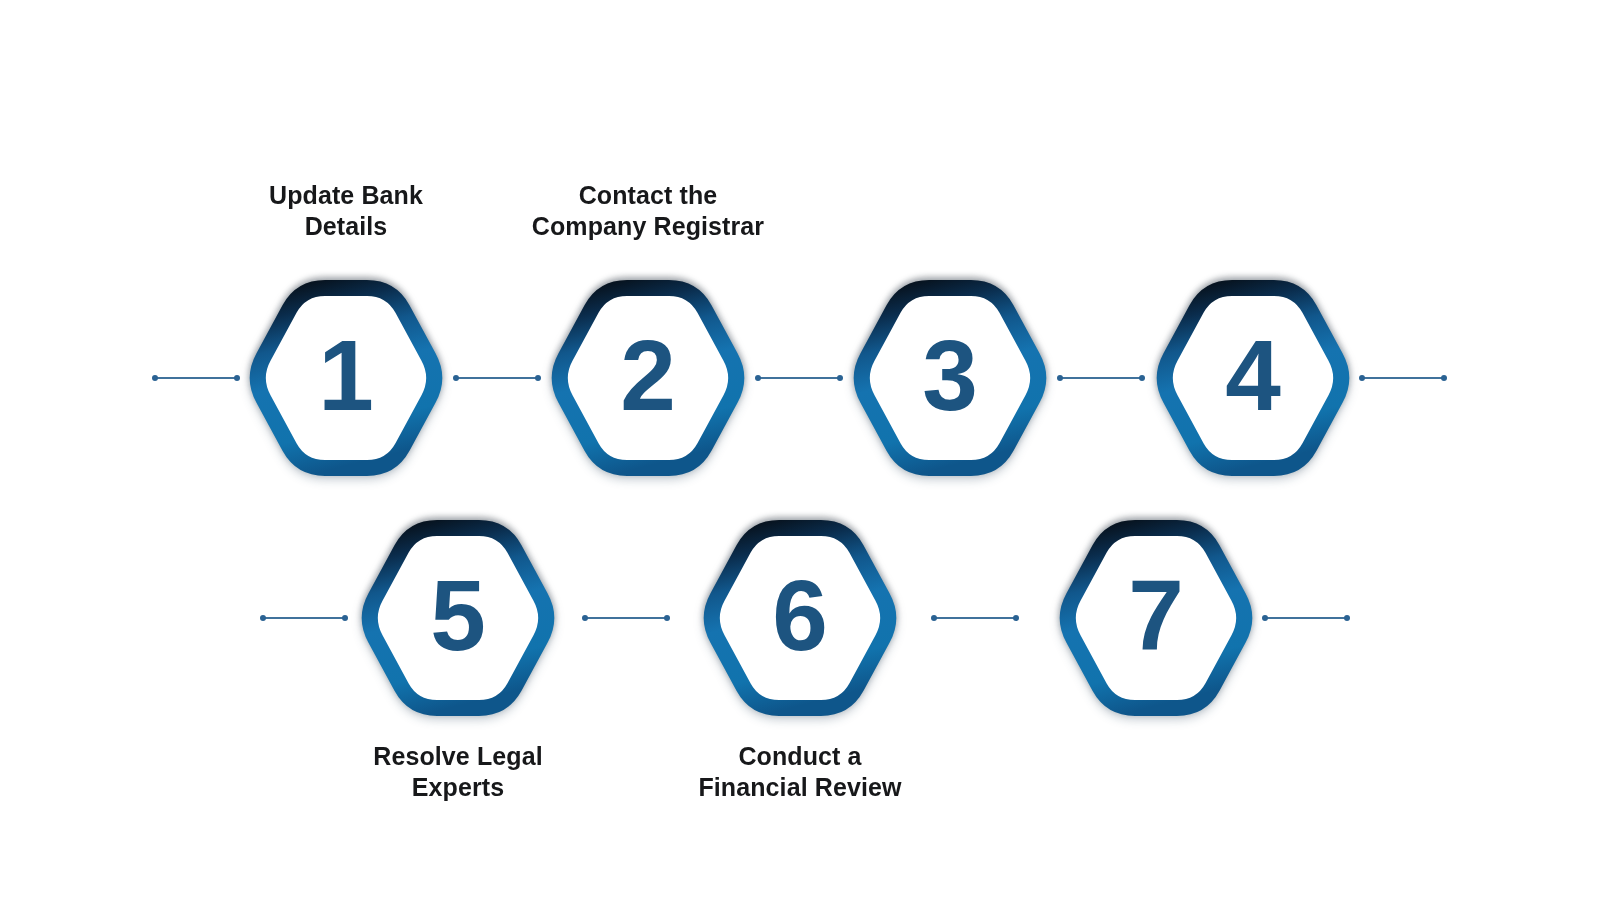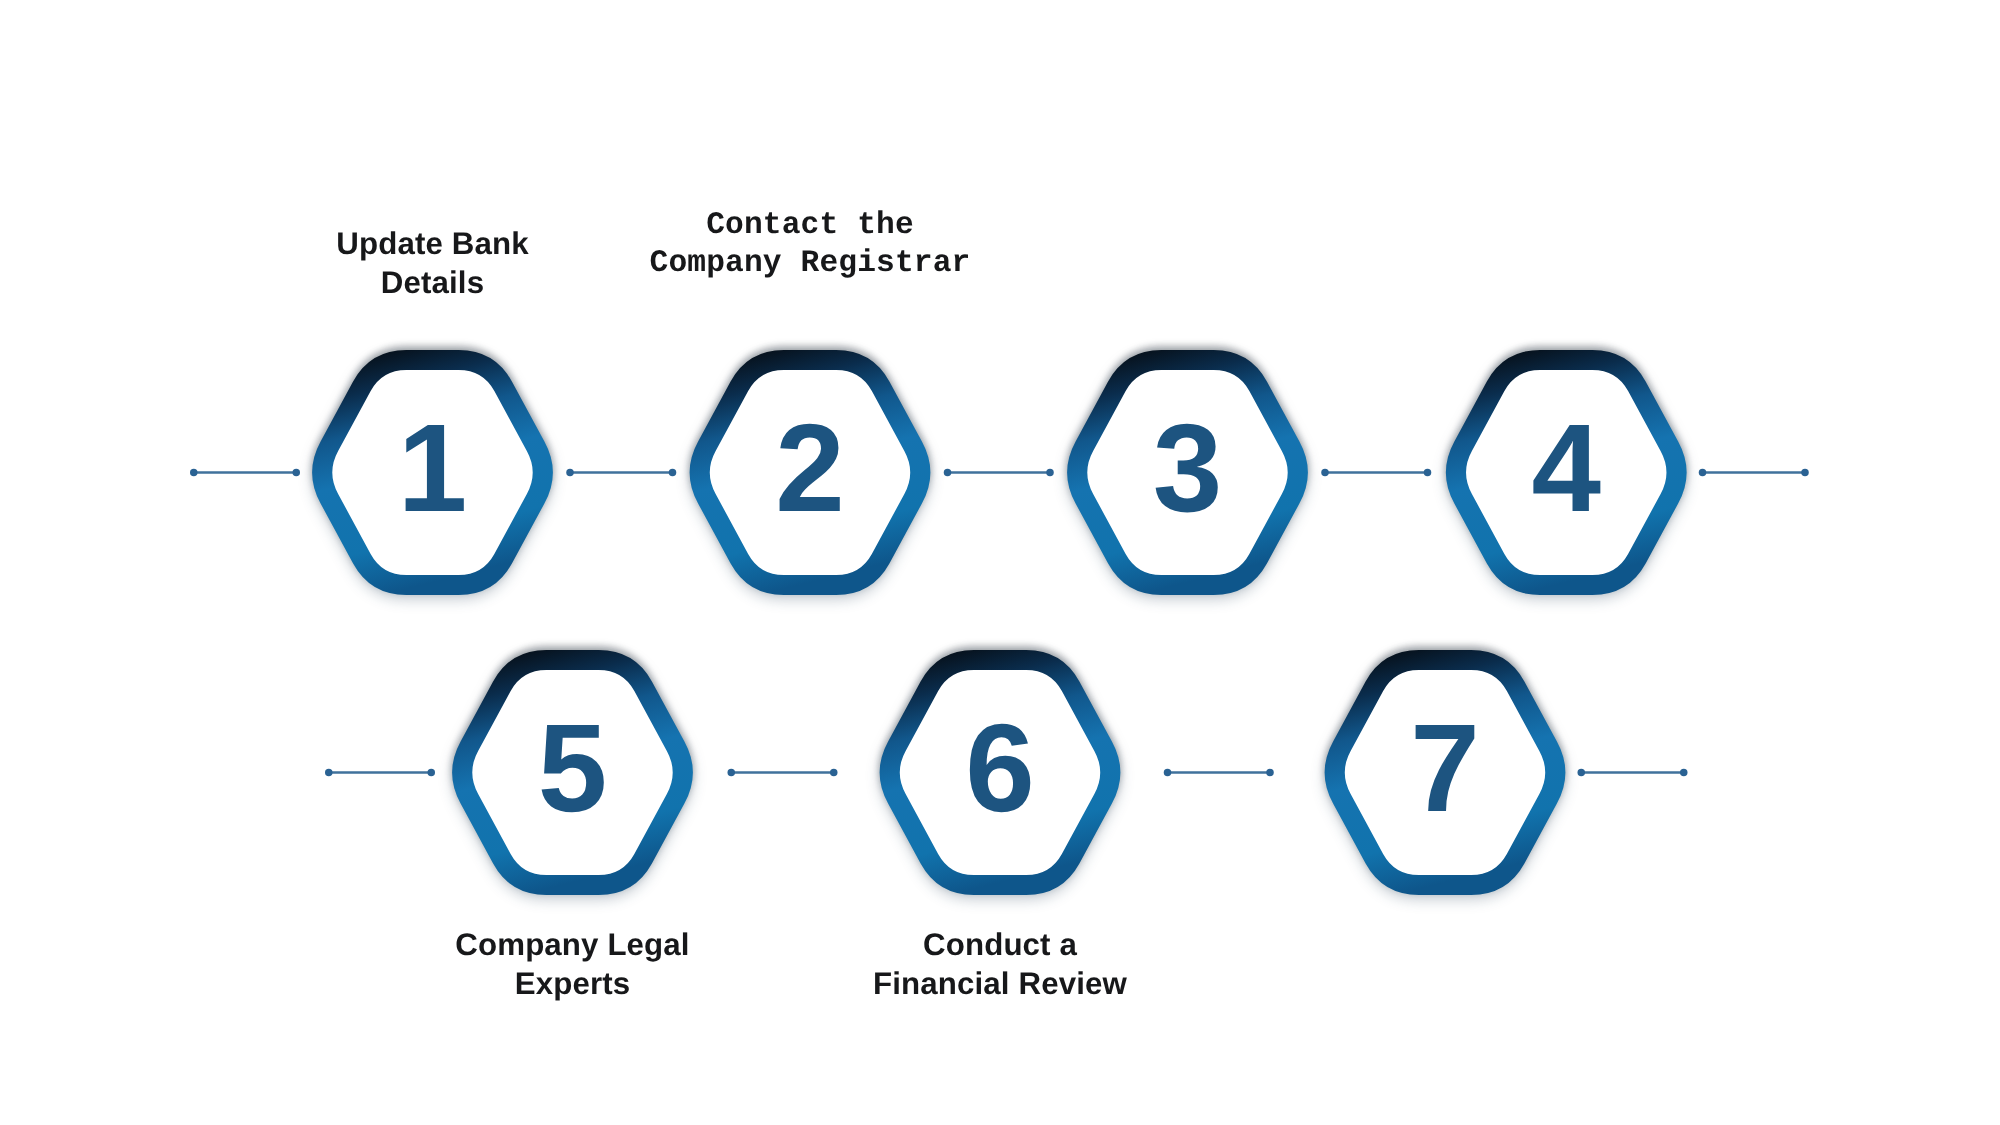--- a/index.html
+++ b/index.html
@@ -98,21 +98,21 @@
         <stop offset="0.30" class="stop-2"></stop>
         <stop offset="0.50" class="stop-3"></stop>
         <stop offset="0.80" class="stop-4"></stop>
         <stop offset="1" class="stop-5"></stop>
       </linearGradient>
     </defs>
   </svg>
 
   <div class="step-label" style="left:166px; top:132px;">Update Bank
 Details</div>
-  <div class="step-label" style="left:468px; top:116px;font-family:Liberation Mono, monospace;">Contact the
+  <div class="step-label" style="left:468px; top:132px;">Contact the
 Company Registrar</div>
 
   <div class="hex-wrap" style="left:244px; top:232px;">
     <svg class="hex-svg" viewBox="0 0 204 196">
       <path d="M 81 8 L 123 8 Q 147 8 158.5 29 L 184.5 77 Q 196 98 184.5 119 L 158.5 167 Q 147 188 123 188 L 81 188 Q 57 188 45.5 167 L 19.5 119 Q 8 98 19.5 77 L 45.5 29 Q 57 8 81 8 Z" fill="#ffffff" stroke="url(#hexStroke)" stroke-width="16"></path>
     </svg>
     <div class="hex-number">1</div>
   </div>
   <div class="hex-wrap" style="left:546px; top:232px;">
     <svg class="hex-svg" viewBox="0 0 204 196">
@@ -156,18 +156,18 @@
       <path d="M 81 8 L 123 8 Q 147 8 158.5 29 L 184.5 77 Q 196 98 184.5 119 L 158.5 167 Q 147 188 123 188 L 81 188 Q 57 188 45.5 167 L 19.5 119 Q 8 98 19.5 77 L 45.5 29 Q 57 8 81 8 Z" fill="#ffffff" stroke="url(#hexStroke)" stroke-width="16"></path>
     </svg>
     <div class="hex-number">7</div>
   </div>
 
   <div class="connector" style="left:262px;  top:569px;"></div>
   <div class="connector" style="left:584px;  top:569px;"></div>
   <div class="connector" style="left:933px;  top:569px;"></div>
   <div class="connector" style="left:1264px; top:569px;"></div>
 
-  <div class="step-label" style="left:278px; top:693px;">Company Legal
+  <div class="step-label" style="left:278px; top:693px;">Resolve Legal
 Experts</div>
   <div class="step-label" style="left:620px; top:693px;">Conduct a
 Financial Review</div>
 
 </div>
 
 </body></html>

